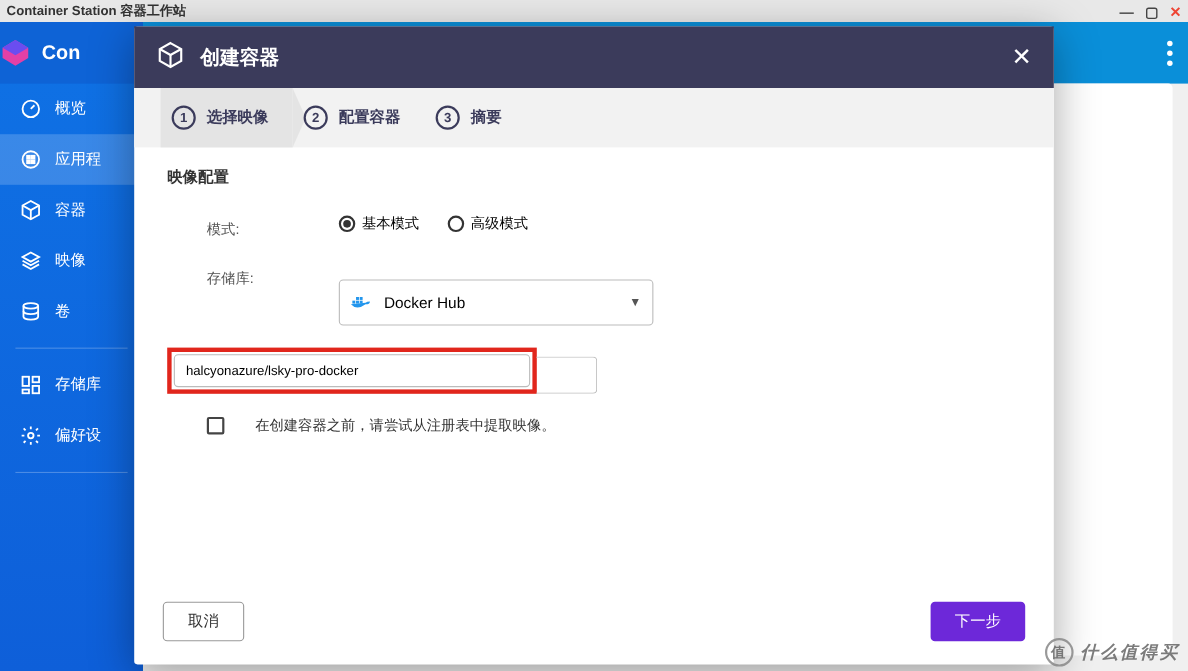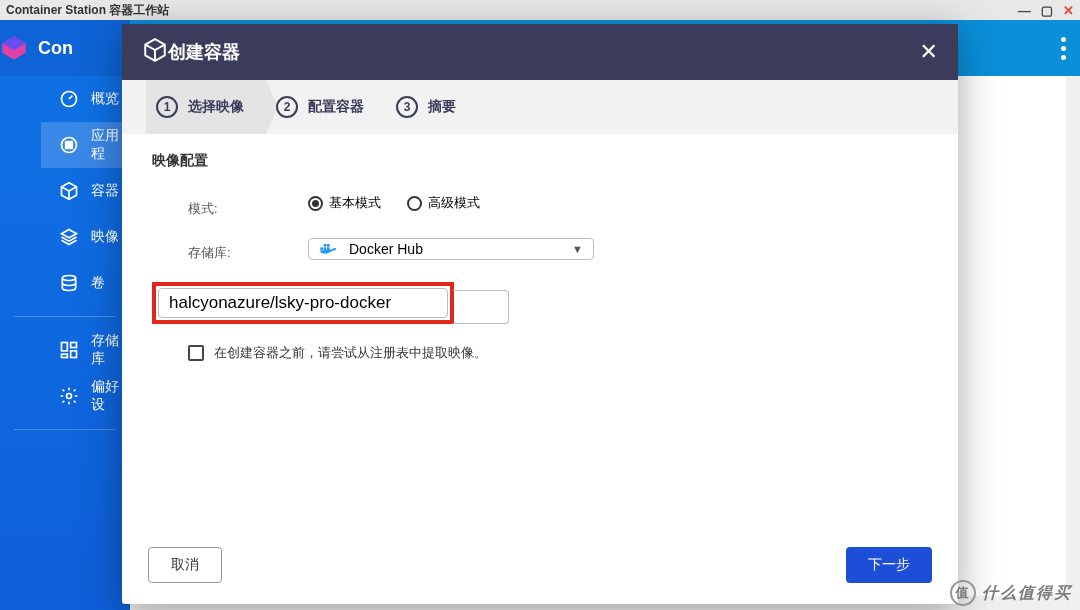--- a/index.html
+++ b/index.html
@@ -11,35 +11,35 @@
     .ti-min { color: #444; }
     .ti-max { color: #444; }
     .ti-close { color: #e43; font-weight: bold; }
 
     .app-shell { position: absolute; top: 20px; left: 0; right: 0; bottom: 0; display: flex; }
 
     .sidebar { width: 130px; background: linear-gradient(180deg,#0f72e5 0%,#0e5fd9 100%); color: #fff; padding-top: 0; }
     .brand { height: 56px; background: #0e63d6; display: flex; align-items: center; gap: 10px; padding-left: 0; font-size: 18px; font-weight: bold; }
     .brand-logo { width: 28px; height: 28px; }
     .brand-logo svg { width: 28px; height: 28px; }
-    .nav-item { height: 46px; display: flex; align-items: center; gap: 12px; padding-left: 18px; font-size: 14px; cursor: pointer; margin-left: 41px; }
+    .nav-item { height: 46px; display: flex; align-items: center; gap: 12px; padding-left: 18px; font-size: 14px; cursor: pointer; }
     .nav-item.active { background: rgba(255,255,255,0.18); }
     .sep { height: 1px; background: rgba(255,255,255,0.25); margin: 10px 14px; }
     .nav-icon { width: 20px; display: flex; justify-content: center; }
     .nav-icon svg { width: 20px; height: 20px; fill: none; stroke: #fff; stroke-width: 2; }
 
     .topbar { position: absolute; top: 20px; left: 130px; right: 0; height: 56px; background: #0a8fd9; display: flex; align-items: center; justify-content: flex-end; padding-right: 14px; gap: 22px; }
     .topbar-dots { display: flex; flex-direction: column; gap: 4px; }
     .topbar-dots span { width: 5px; height: 5px; background: #fff; border-radius: 50%; }
     .content-area { position: absolute; top: 76px; left: 130px; right: 14px; bottom: 14px; background: #fff; border-radius: 4px; }
 
     .modal-overlay { position: absolute; top: 20px; left: 0; right: 0; bottom: 0; background: transparent; display: flex; align-items: flex-start; justify-content: center; pointer-events: none; }
 
     .modal { pointer-events: auto; margin-top: 4px; width: 836px; height: 580px; background: #fff; border-radius: 3px; box-shadow: 0 8px 40px rgba(0,0,0,0.35); display: flex; flex-direction: column; }
-    .modal-header { height: 56px; background: #3b3b5b; display: flex; align-items: center; padding: 0 20px; }
+    .modal-header { height: 56px; background: #3b3b5b; display: flex; align-items: center; gap: 14px; padding: 0 20px; }
     .modal-header-icon svg { width: 26px; height: 26px; stroke: #fff; stroke-width: 1.8; fill: none; }
     .modal-header-title { color: #fff; font-size: 18px; font-weight: bold; }
     .modal-close { margin-left: auto; color: #fff; font-size: 22px; cursor: pointer; }
 
     .steps { height: 54px; background: #f2f2f2; display: flex; align-items: center; padding-left: 24px; gap: 0; }
     .step { display: flex; align-items: center; gap: 10px; padding: 0 22px 0 10px; position: relative; height: 100%; }
     .step.active { background: #e4e4e4; }
     .step.active::after { content: ""; position: absolute; right: -12px; top: 0; width: 0; height: 0; border-top: 27px solid transparent; border-bottom: 27px solid transparent; border-left: 12px solid #e4e4e4; }
     .step-num { width: 22px; height: 22px; border: 2px solid #3b3b5b; border-radius: 50%; display: flex; align-items: center; justify-content: center; font-size: 12px; color: #3b3b5b; font-weight: bold; }
     .step-label { font-size: 14px; color: #3b3b5b; font-weight: bold; }
@@ -47,36 +47,36 @@
     .modal-body { padding: 18px 30px; flex: 1; }
     .section-title { font-size: 14px; font-weight: bold; color: #333; margin-bottom: 24px; }
     .form-row { display: flex; align-items: flex-start; margin-bottom: 20px; }
     .form-label { width: 120px; font-size: 13px; color: #555; padding-top: 6px; margin-left: 36px; }
     .form-field { display: flex; align-items: flex-end; gap: 26px; }
 
     .radio { display: inline-flex; align-items: center; gap: 6px; cursor: pointer; font-size: 13px; }
     .radio .r-circ { width: 15px; height: 15px; border: 2px solid #333; border-radius: 50%; display: flex; align-items: center; justify-content: center; }
     .radio.selected .r-circ::after { content: ""; width: 7px; height: 7px; background: #333; border-radius: 50%; }
 
-    .select { width: 286px; height: 22px; border: 1px solid #bbb; border-radius: 4px; display: flex; align-items: center; padding: 0 10px; font-size: 14px; cursor: pointer; justify-content: space-between; }
+    .select { width: 286px; height: 42px; border: 1px solid #bbb; border-radius: 4px; display: flex; align-items: center; padding: 0 10px; font-size: 14px; cursor: pointer; justify-content: space-between; margin-top: 16px; }
     .select-left { display: flex; align-items: center; gap: 10px; }
     .docker-icon { width: 20px; height: 14px; }
     .chev { font-size: 11px; color: #555; }
 
     .hl-wrap { border: 4px solid #e1261c; padding: 2px; }
-    .tinput { width: 290px; height: 30px; border: 1px solid #bbb; border-radius: 4px; padding: 0 10px; font-size: 17px; outline: none; }
+    .tinput { width: 324px; height: 30px; border: 1px solid #bbb; border-radius: 4px; padding: 0 10px; font-size: 12px; outline: none; }
     .tinput-ext { width: 56px; height: 34px; border: 1px solid #bbb; border-left: none; border-top-right-radius: 4px; border-bottom-right-radius: 4px; margin-left: -1px; }
 
-    .checkbox { display: inline-flex; align-items: center; gap: 10px; font-size: 13px; color: #333; cursor: pointer; }
+    .checkbox { display: inline-flex; align-items: center; gap: 28px; font-size: 13px; color: #333; cursor: pointer; }
     .cb-box { width: 16px; height: 16px; border: 2px solid #444; border-radius: 2px; }
 
     .modal-footer { height: 66px; display: flex; align-items: center; justify-content: space-between; padding: 0 26px 12px; }
     .btn { height: 36px; padding: 0 22px; border-radius: 4px; font-size: 14px; font-weight: normal; display: inline-flex; align-items: center; cursor: pointer; }
     .btn-secondary { border: 1px solid #999; background: #fff; color: #333; }
-    .btn-primary { border: none; background: #1d4ed8; color: #fff; }
+    .btn-primary { border: none; background: #6d28d9; color: #fff; }
 
     .watermark { position: absolute; right: 8px; bottom: 4px; display: flex; align-items: center; gap: 6px; font-size: 16px; font-weight: bold; color: #666; opacity: 0.85; font-style: italic; letter-spacing: 2px; }
     .watermark .wm-badge { width: 26px; height: 26px; border-radius: 50%; border: 2px solid #888; display: flex; align-items: center; justify-content: center; font-size: 13px; font-style: normal; }
   </style>
 </head>
 <body>
 
 <div class="titlebar">
   <span>Container Station 容器工作站</span>
   <div class="titlebar-actions">

